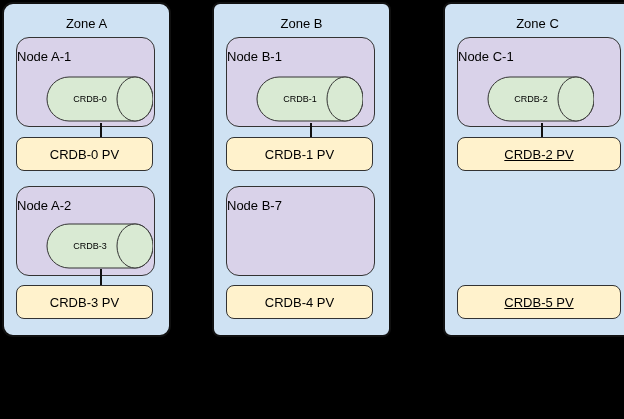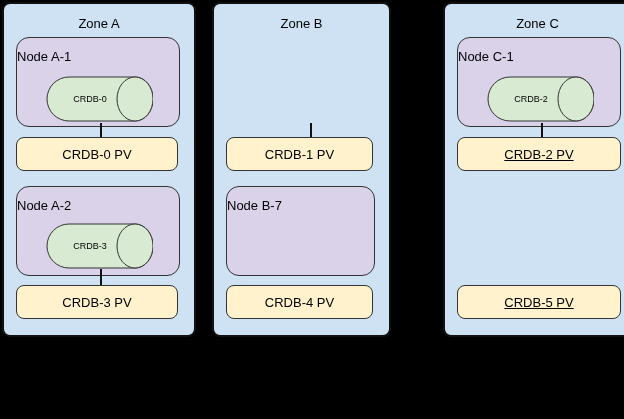--- a/index.html
+++ b/index.html
@@ -16,21 +16,21 @@
     overflow: hidden;
   }
   .zone {
     position: absolute;
     top: 2px;
     height: 335px;
     background: #cfe2f3;
     border: 2px solid #111;
     border-radius: 8px;
   }
-  #zone-a { left: 2px;   width: 194px; }
+  #zone-a { left: 2px;   width: 169px; border-radius: 11px; }
   #zone-b { left: 212px; width: 179px; }
   #zone-c { left: 443px; width: 189px; }
 
   .zone-title {
     position: absolute;
     top: 12px; left: 0; right: 0;
     text-align: center;
     font-size: 13px;
     line-height: 16px;
   }
@@ -121,20 +121,30 @@
     </div>
     <div class="connector connector-2"></div>
     <div class="pv pv-2">
       <span>CRDB-3 PV</span>
     </div>
   </div>
 
   <div class="zone" id="zone-b">
     <div class="zone-title">Zone B</div>
 
+    <div class="node node-1">
+      <div class="node-title">Node B-1</div>
+      <div class="pod">
+        <svg width="107" height="46" viewBox="0 0 107 46">
+          <path d="M 23,1 H 89 A 18,22 0 0 1 89,45 H 23 A 22,22 0 0 1 23,1 Z" fill="#d9ead3" stroke="#333" stroke-width="1"></path>
+          <ellipse cx="89" cy="23" rx="18" ry="22" fill="#d9ead3" stroke="#333" stroke-width="1"></ellipse>
+          <text x="44" y="26" text-anchor="middle">CRDB-1</text>
+        </svg>
+      </div>
+    </div>
     <div class="connector connector-1"></div>
     <div class="pv pv-1">
       <span>CRDB-1 PV</span>
     </div>
 
     <div class="node node-2">
       <div class="node-title">Node B-7</div>
     </div>
     <div class="pv pv-2">
       <span>CRDB-4 PV</span>

